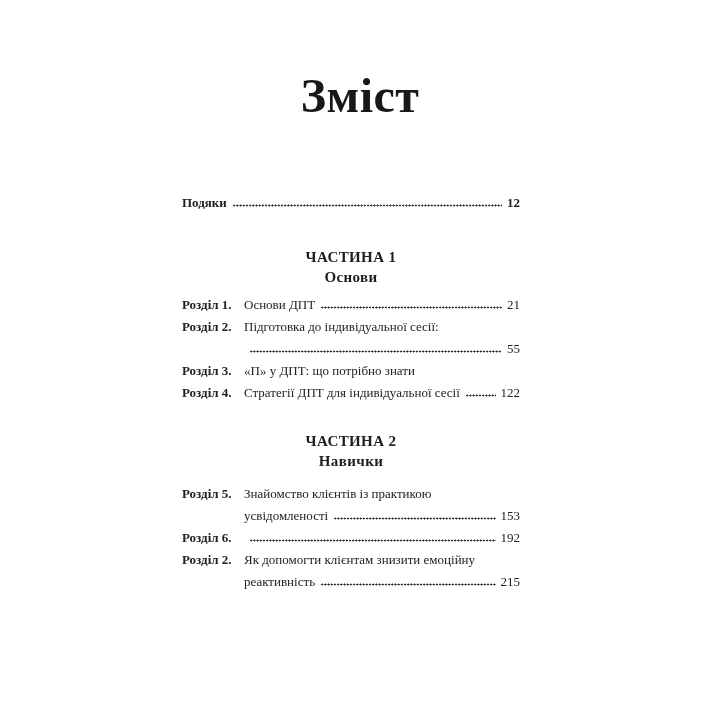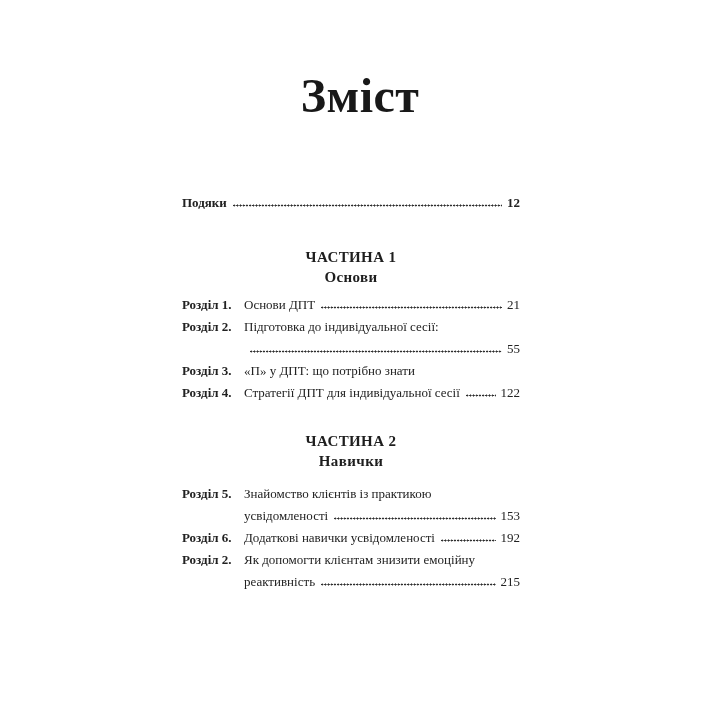--- a/index.html
+++ b/index.html
@@ -158,21 +158,20 @@
       </div>
       <div class="row">
         <span class="indent"></span>
         <span class="entry-text">усвідомленості</span>
         <span class="leader"></span>
         <span class="pagenum">153</span>
       </div>
 
       <div class="row">
         <span class="label">Розділ 6.</span>
-        <span class="entry-text">Додаткові навички усвідомленості</span>
         <span class="leader"></span>
         <span class="pagenum">192</span>
       </div>
 
       <div class="row">
         <span class="label">Розділ 2.</span>
         <span class="entry-text">Як допомогти клієнтам знизити емоційну</span>
       </div>
       <div class="row">
         <span class="indent"></span>

